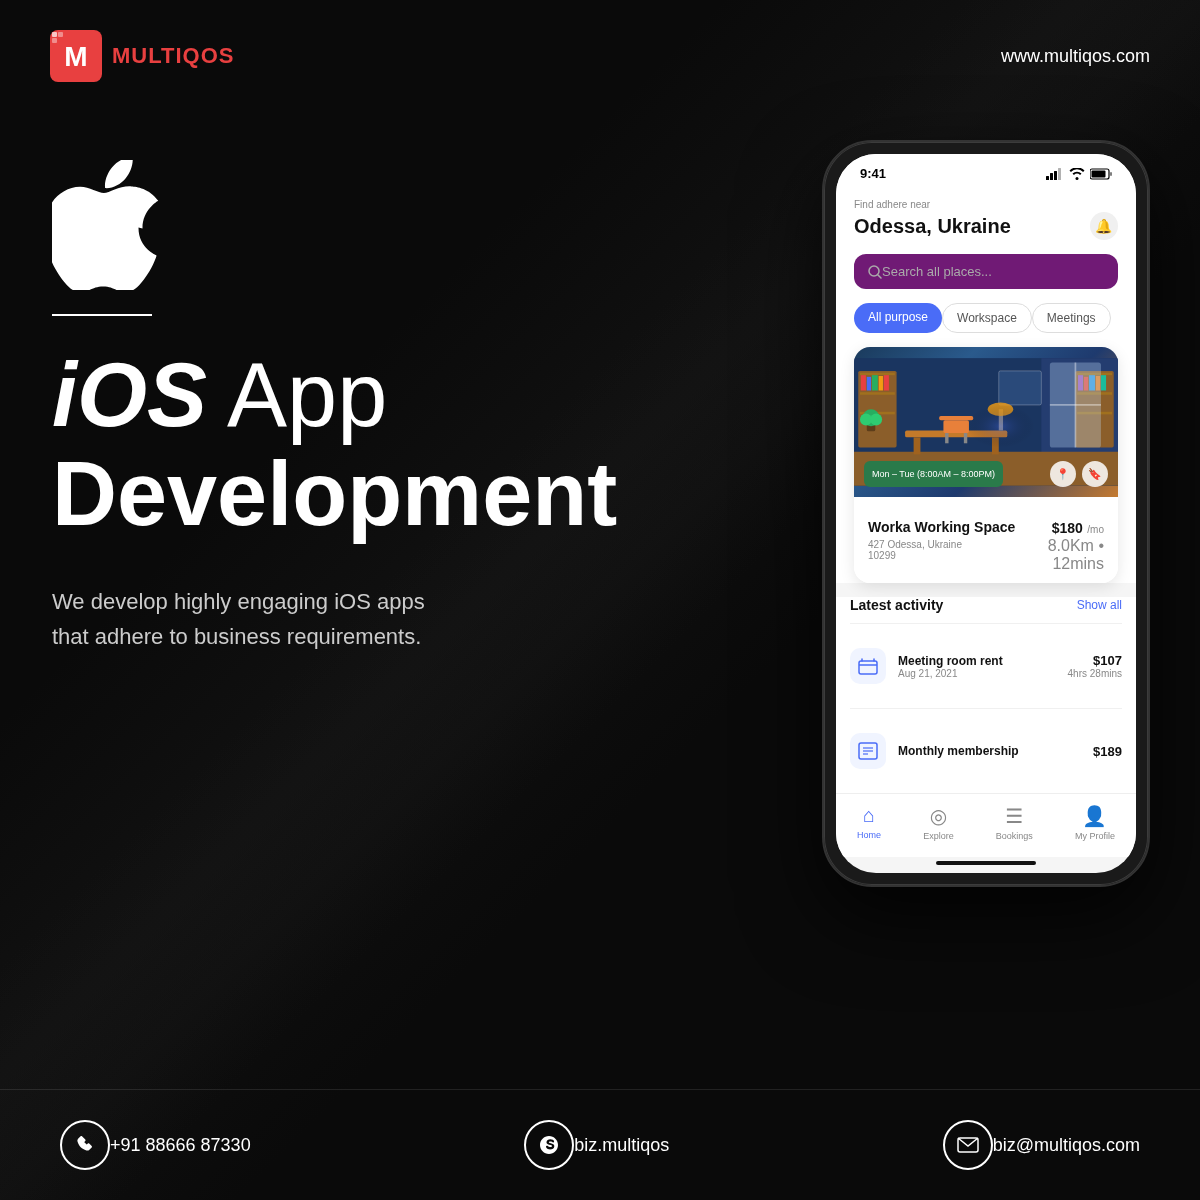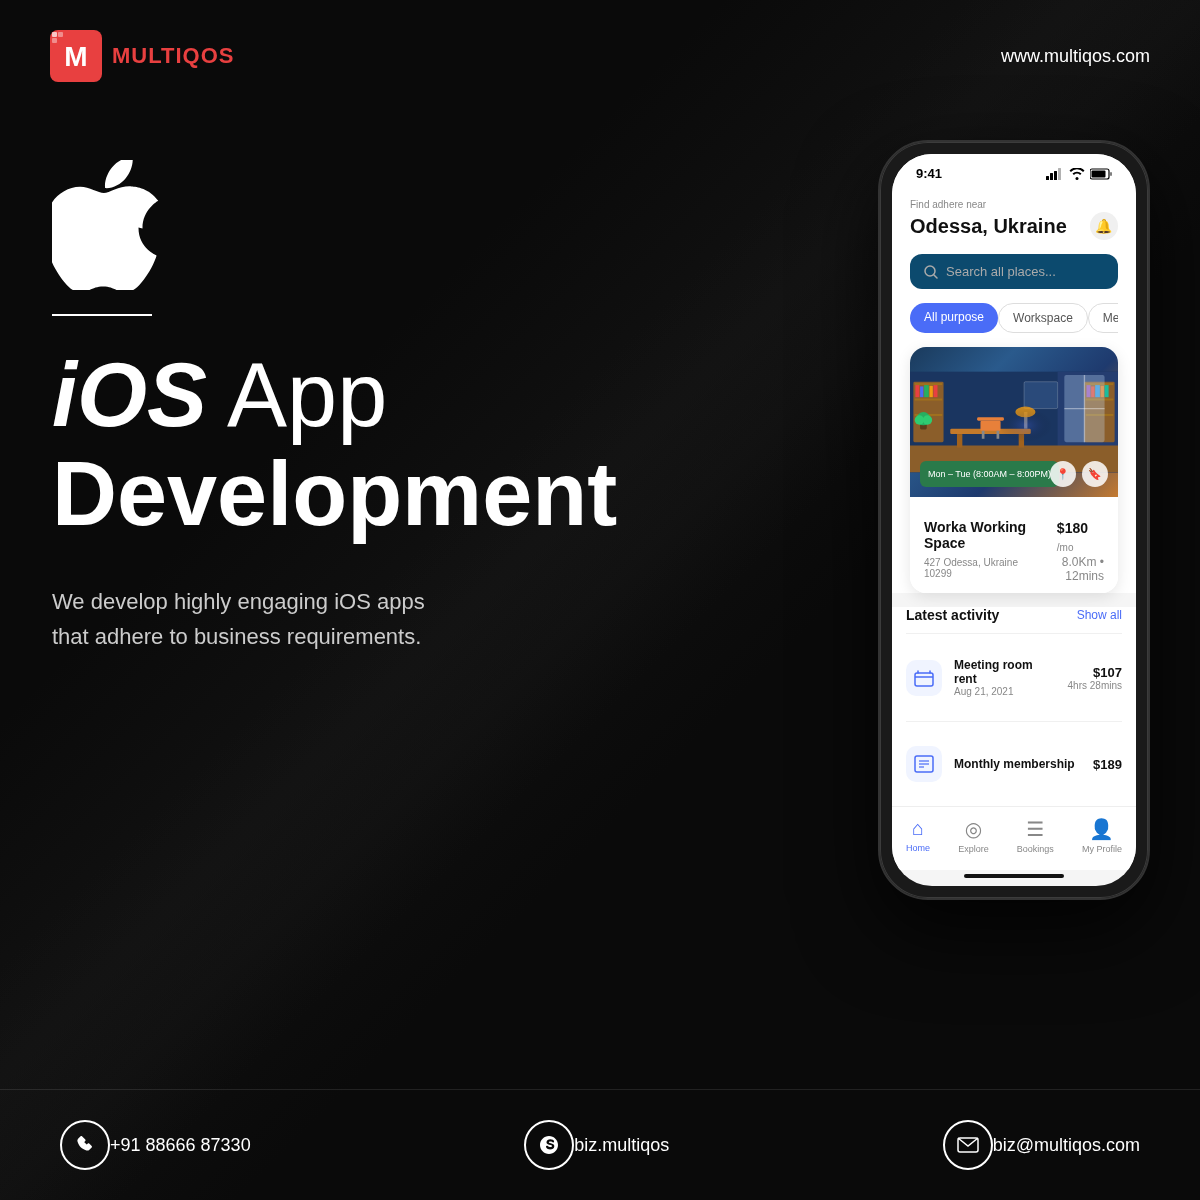--- a/index.html
+++ b/index.html
@@ -106,21 +106,21 @@
       font-size: 22px;
       line-height: 1.6;
       font-weight: 300;
     }
 
     
     .phone-container {
       position: absolute;
       top: 140px;
       right: 50px;
-      width: 272px;
+      width: 328px;
     }
 
     .phone-frame {
       background: #1a1a1a;
       border-radius: 50px;
       padding: 12px;
       box-shadow: 0 30px 80px rgba(0,0,0,0.8), inset 0 0 0 1px rgba(255,255,255,0.15);
       border: 2px solid #333;
     }
 
@@ -183,26 +183,25 @@
       background: #f0f0f0;
       border-radius: 50%;
       display: flex;
       align-items: center;
       justify-content: center;
       font-size: 14px;
     }
 
     
     .search-bar {
-      background: #0c4a6e;
+      background: #701a75;
       border-radius: 12px;
       padding: 10px 14px;
       display: flex;
       align-items: center;
-      gap: 8px;
       margin-bottom: 14px;
     }
 
     .search-placeholder {
       color: #aaa;
       font-size: 13px;
     }
 
     
     .filter-tabs {
@@ -314,21 +313,21 @@
       font-weight: 400;
     }
 
     .workspace-address {
       font-size: 10px;
       color: #888;
       margin-top: 2px;
     }
 
     .workspace-distance {
-      font-size: 12px;
+      font-size: 16px;
       color: #888;
       text-align: right;
     }
 
     
     .activity-section {
       background: white;
       padding: 0 14px;
     }
 

